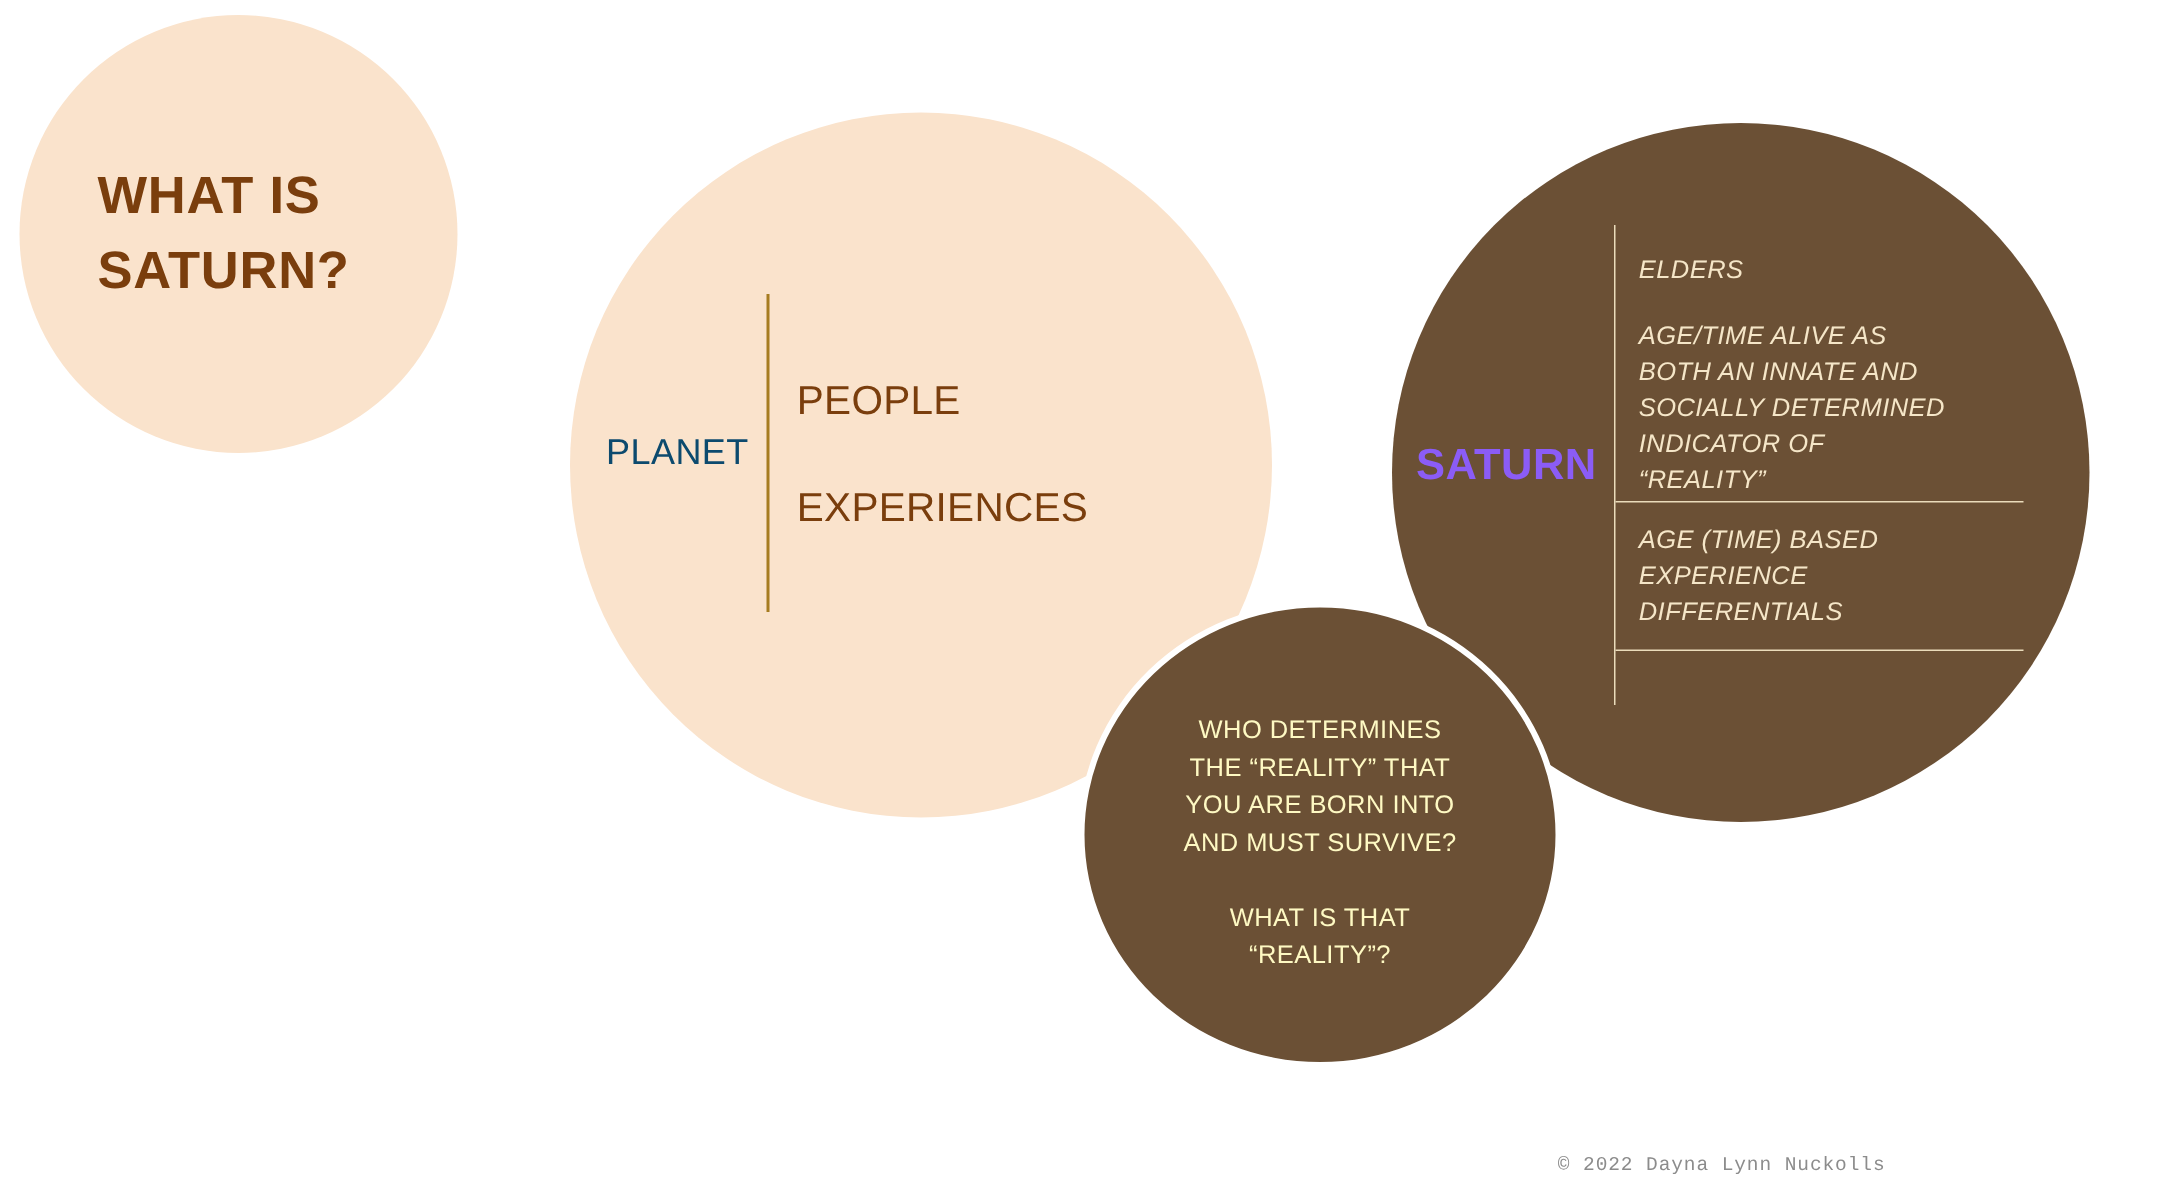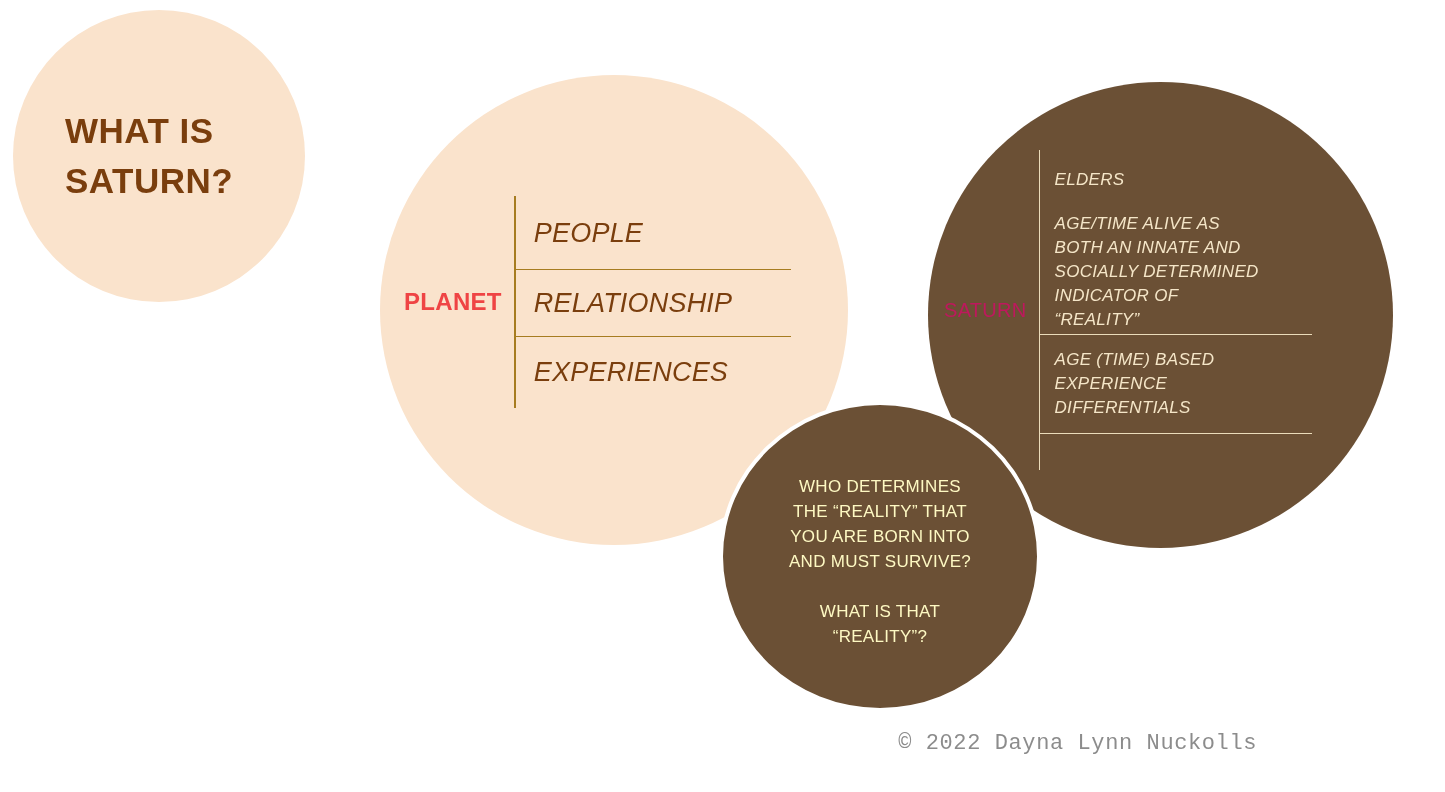--- a/index.html
+++ b/index.html
@@ -85,35 +85,34 @@
   #planet-group {
     position: absolute;
     left: 404px;
     top: 196px;
     width: 420px;
     height: 212px;
     display: flex;
     align-items: center;
   }
   #planet-label {
-    color: #ef4444;
-    font-weight: bold;
+    color: #0c4a6e;
+    font-weight: normal;
     font-size: 24px;
     letter-spacing: 0.3px;
     white-space: nowrap;
     padding-right: 12px;
   }
   #planet-list {
     border-left: 2px solid #A67C20;
     height: 100%;
     box-sizing: border-box;
     display: flex;
     flex-direction: column;
     justify-content: center;
-    font-style: italic;
   }
   .planet-row {
     display: flex;
     align-items: center;
     padding-left: 18px;
     color: #7A3E0D;
     font-size: 27px;
     letter-spacing: 0.2px;
     white-space: nowrap;
     box-sizing: border-box;
@@ -126,23 +125,23 @@
   #saturn-group {
     position: absolute;
     left: 944px;
     top: 150px;
     width: 430px;
     height: 320px;
     display: flex;
     align-items: center;
   }
   #saturn-label {
-    color: #be185d;
-    font-weight: normal;
-    font-size: 20px;
+    color: #8b5cf6;
+    font-weight: bold;
+    font-size: 29px;
     letter-spacing: 0.3px;
     white-space: nowrap;
     padding-right: 12px;
   }
   #saturn-list {
     border-left: 1.6px solid #EBDCBB;
     height: 100%;
     box-sizing: border-box;
     display: flex;
     flex-direction: column;
@@ -178,24 +177,24 @@
     letter-spacing: 0.3px;
     text-align: center;
     white-space: pre-line;
     margin-top: 10px;
   }
 
   
   #copyright {
     position: absolute;
     right: 24px;
-    bottom: 36px;
+    bottom: 8px;
     color: #8C8C8C;
     font-family: "Liberation Mono", "DejaVu Sans Mono", monospace;
-    font-size: 22px;
+    font-size: 13px;
     letter-spacing: 0.6px;
     white-space: nowrap;
   }
 </style>
 </head>
 <body>
 
 <div id="slide">
 
   <div id="title-bubble" class="circle">
@@ -204,21 +203,20 @@
   </div>
 
   <div id="planet-circle" class="circle"></div>
 
   <div id="saturn-circle" class="circle"></div>
 
   <div id="planet-group">
     <div id="planet-label">PLANET</div>
     <div id="planet-list">
       <div class="planet-row r0">PEOPLE</div>
-      <div class="planet-row r1">RELATIONSHIP</div>
       <div class="planet-row r2">EXPERIENCES</div>
     </div>
   </div>
 
   <div id="question-circle" class="circle">
     <div id="question-text">WHO DETERMINES
 THE “REALITY” THAT
 YOU ARE BORN INTO
 AND MUST SURVIVE?
 

